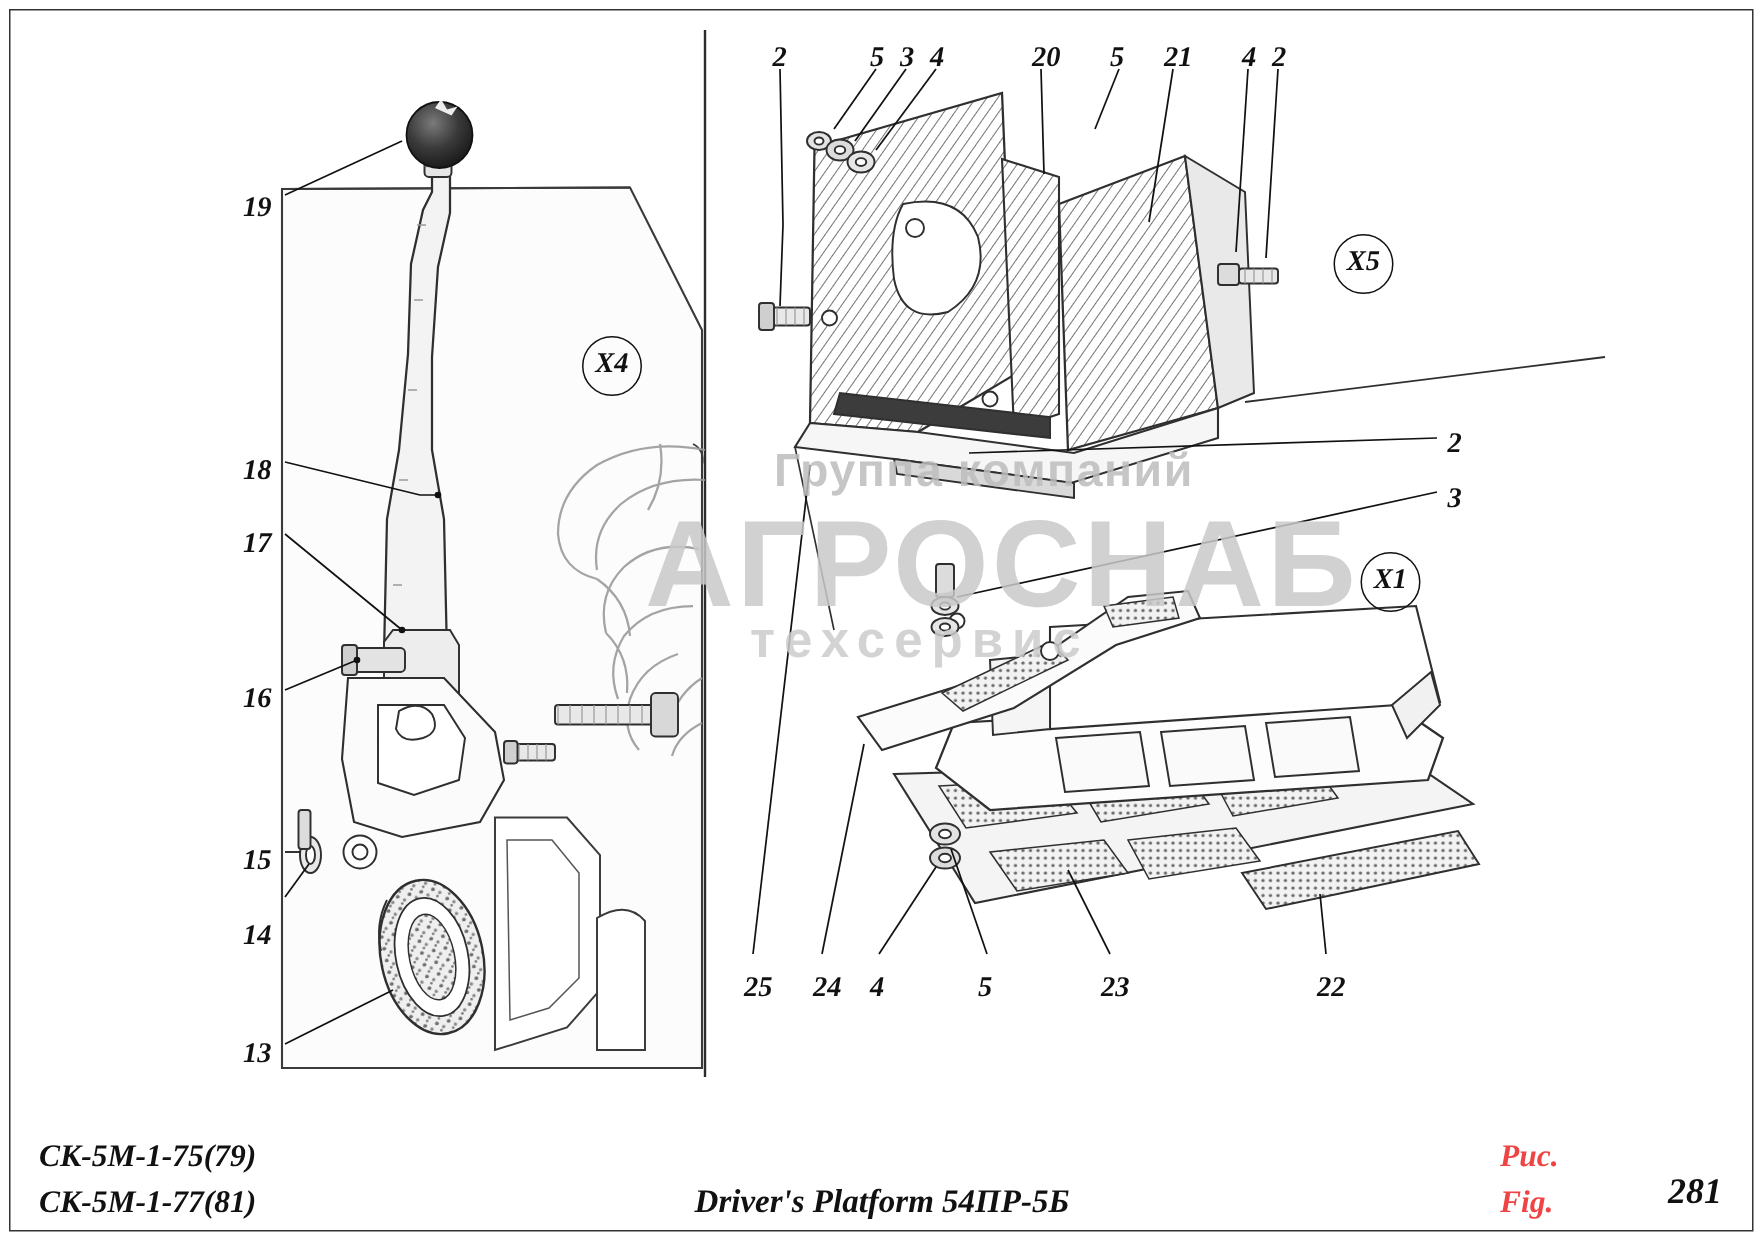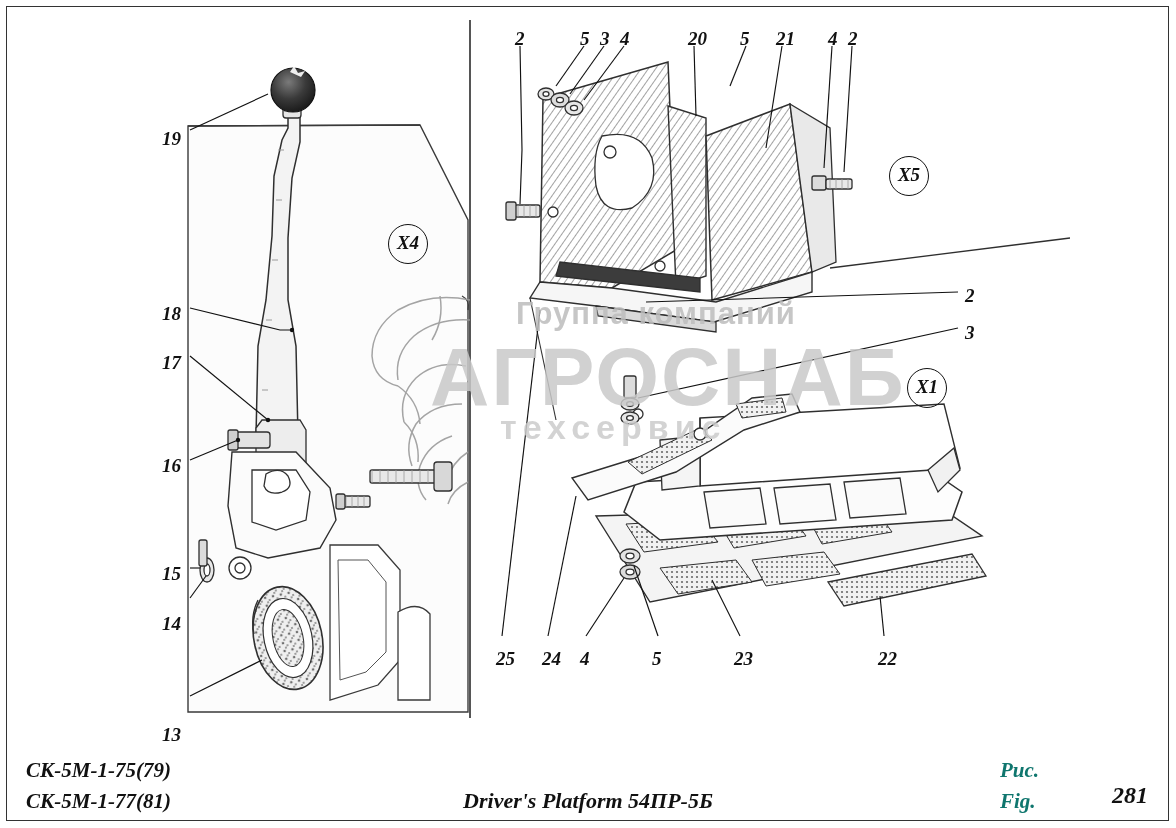--- a/index.html
+++ b/index.html
@@ -76,21 +76,21 @@
     font-size: 22px;
     color: #111;
     white-space: nowrap;
   }
   .cap-right {
     position: absolute;
     font-family: "Liberation Serif", serif;
     font-style: italic;
     font-weight: bold;
     font-size: 21px;
-    color: #0f766e;
+    color: #ef4444;
     white-space: nowrap;
   }
   .fignum {
     position: absolute;
     right: 28px;
     top: 782px;
     font-family: "Liberation Serif", serif;
     font-style: italic;
     font-weight: bold;
     font-size: 24px;
@@ -362,21 +362,21 @@
   <div class="callout" style="left:776px; top:28px;">21</div>
   <div class="callout" style="left:828px; top:28px;">4</div>
   <div class="callout" style="left:848px; top:28px;">2</div>
 
   <div class="callout" style="left:162px; top:128px;">19</div>
   <div class="callout" style="left:162px; top:303px;">18</div>
   <div class="callout" style="left:162px; top:352px;">17</div>
   <div class="callout" style="left:162px; top:455px;">16</div>
   <div class="callout" style="left:162px; top:563px;">15</div>
   <div class="callout" style="left:162px; top:613px;">14</div>
-  <div class="callout" style="left:162px; top:724px;">13</div>
+  <div class="callout" style="left:162px; top:692px;">13</div>
 
   <div class="callout" style="left:965px; top:285px;">2</div>
   <div class="callout" style="left:965px; top:322px;">3</div>
 
   <div class="callout" style="left:496px; top:648px;">25</div>
   <div class="callout" style="left:542px; top:648px;">24</div>
   <div class="callout" style="left:580px; top:648px;">4</div>
   <div class="callout" style="left:652px; top:648px;">5</div>
   <div class="callout" style="left:734px; top:648px;">23</div>
   <div class="callout" style="left:878px; top:648px;">22</div>

